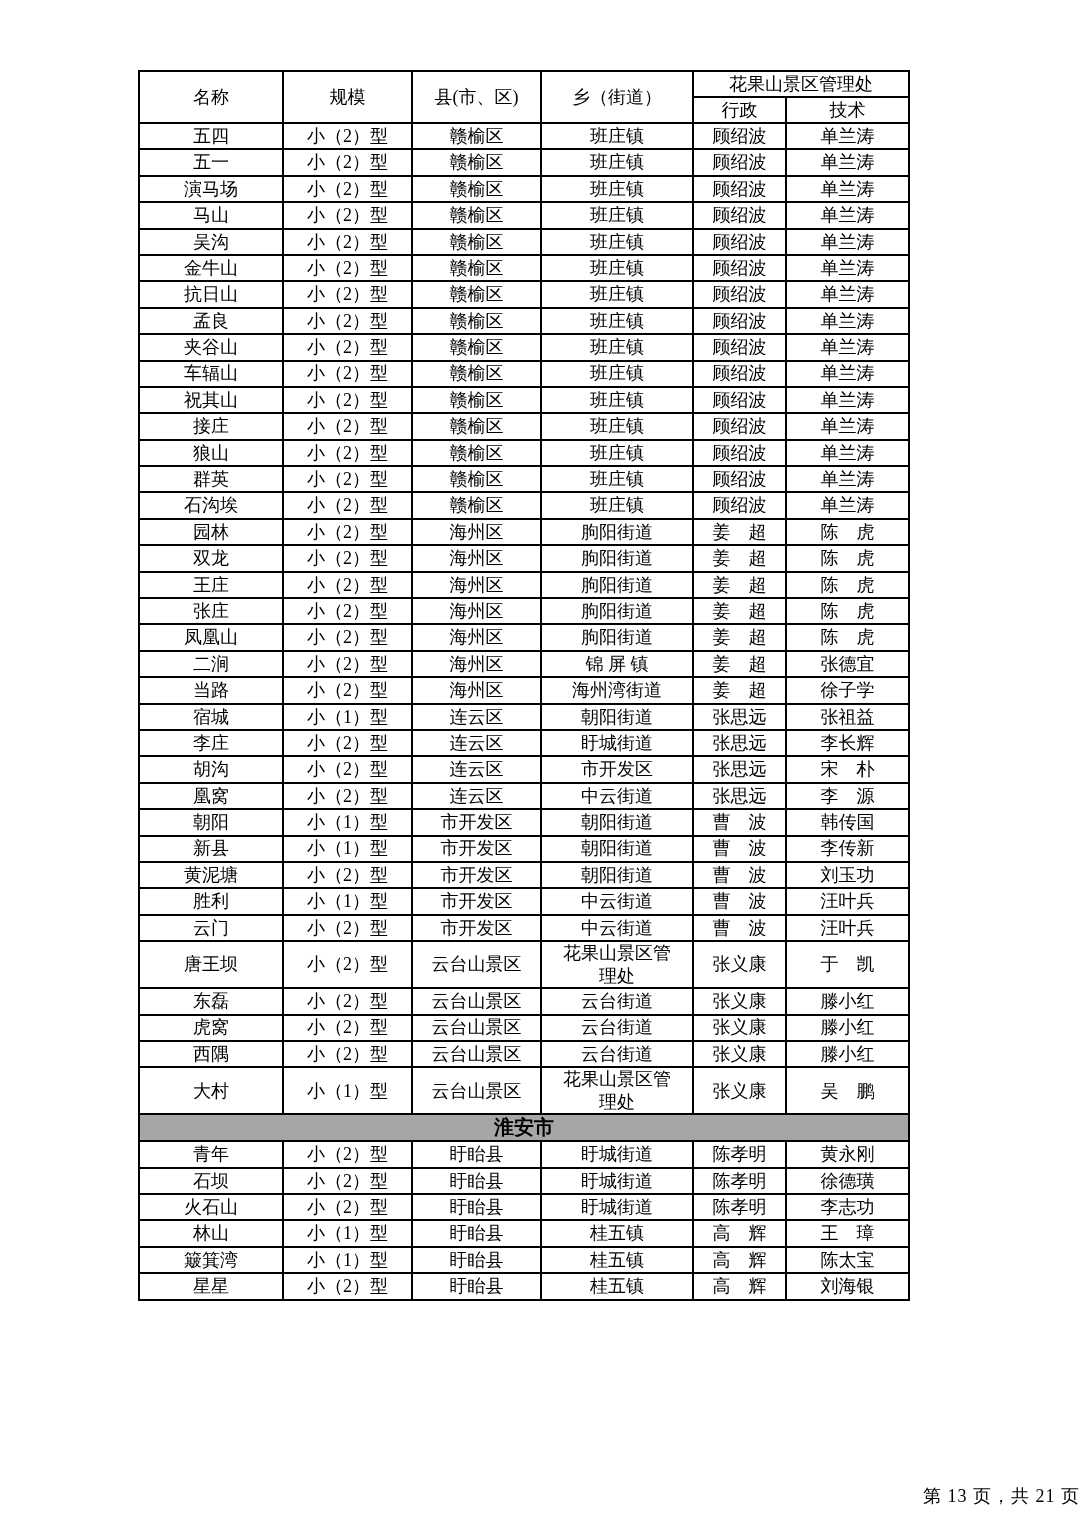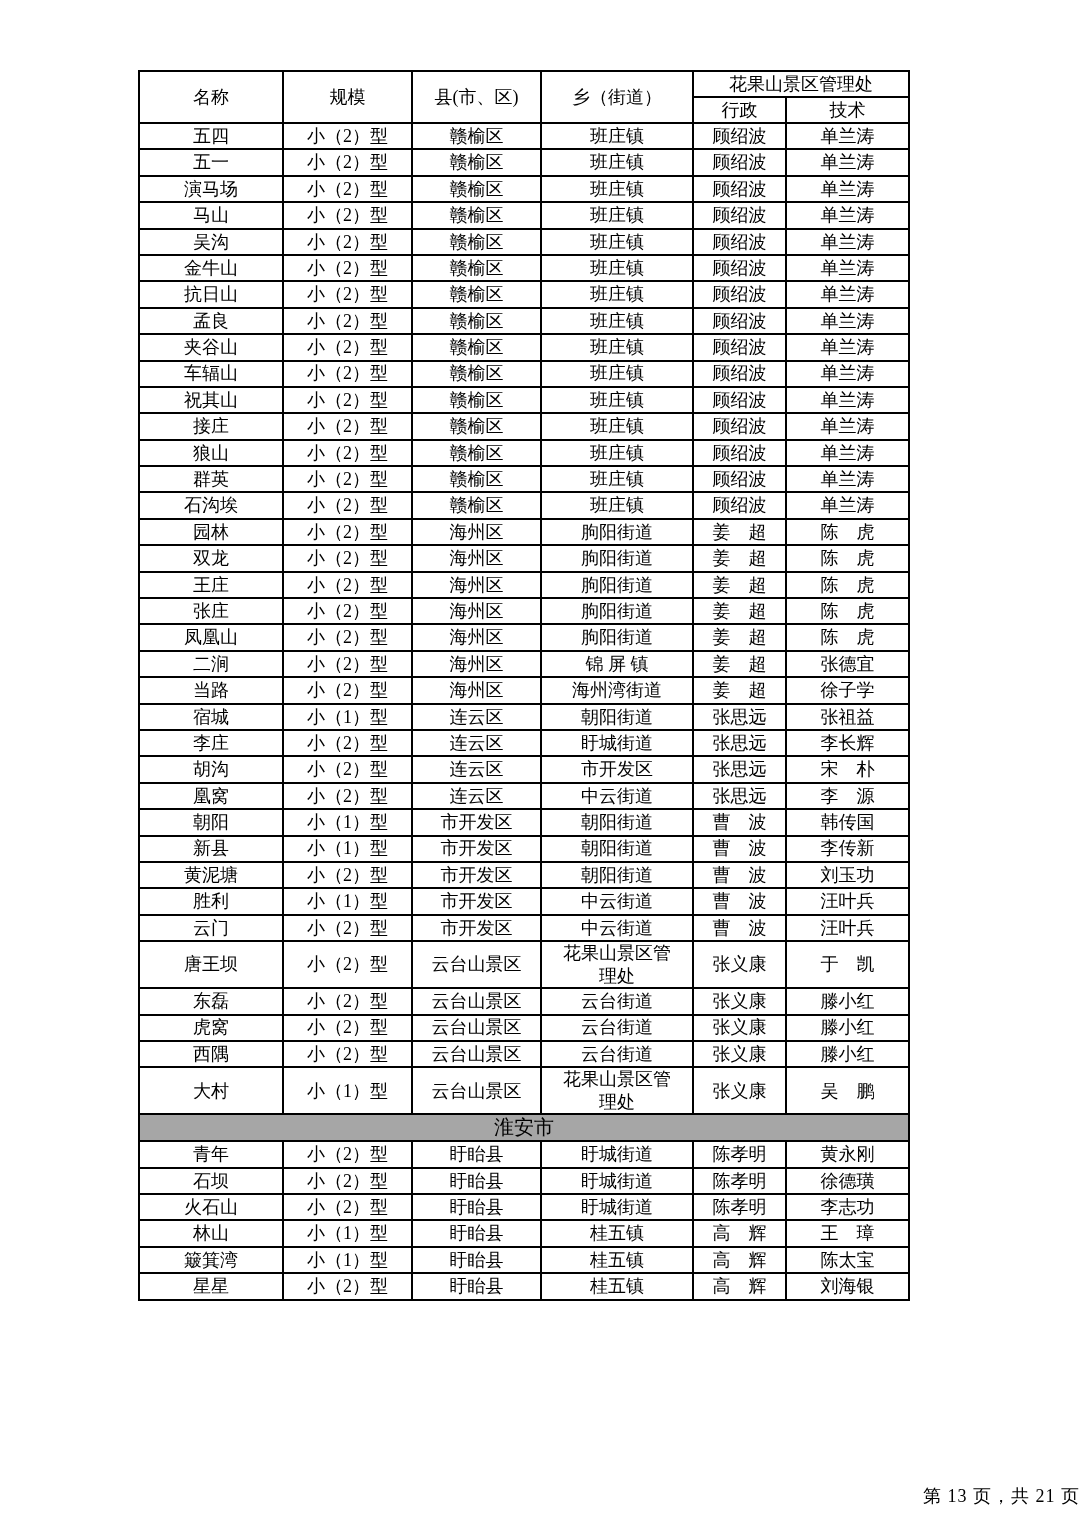--- a/index.html
+++ b/index.html
@@ -32,21 +32,21 @@
     padding: 0 2px;
     line-height: 1.25;
     overflow: hidden;
   }
   .res-table thead th { height: 26px; }
   .res-table tbody td { height: 26.4px; }
   
   .res-table td.c-township { padding: 0 14px; }
   .res-table tr.city-row td {
     background: #a6a6a6;
-    font-weight: normal;
+    font-weight: bold;
     font-size: 20px;
     height: 23px;
   }
   .footer {
     position: absolute;
     top: 1452px;
     left: 0;
     width: 100%;
     text-align: right;
     font-size: 18px;

